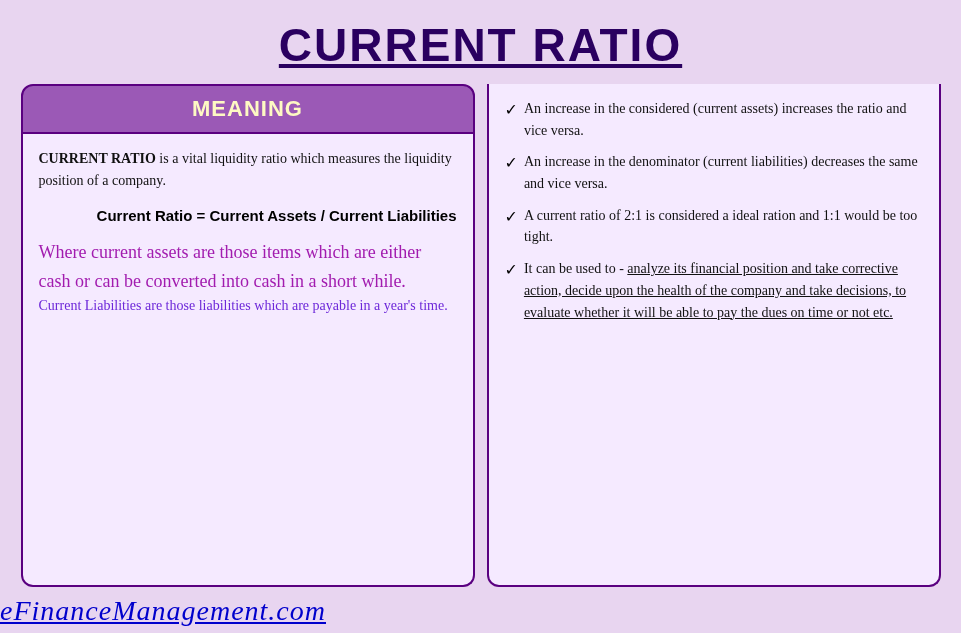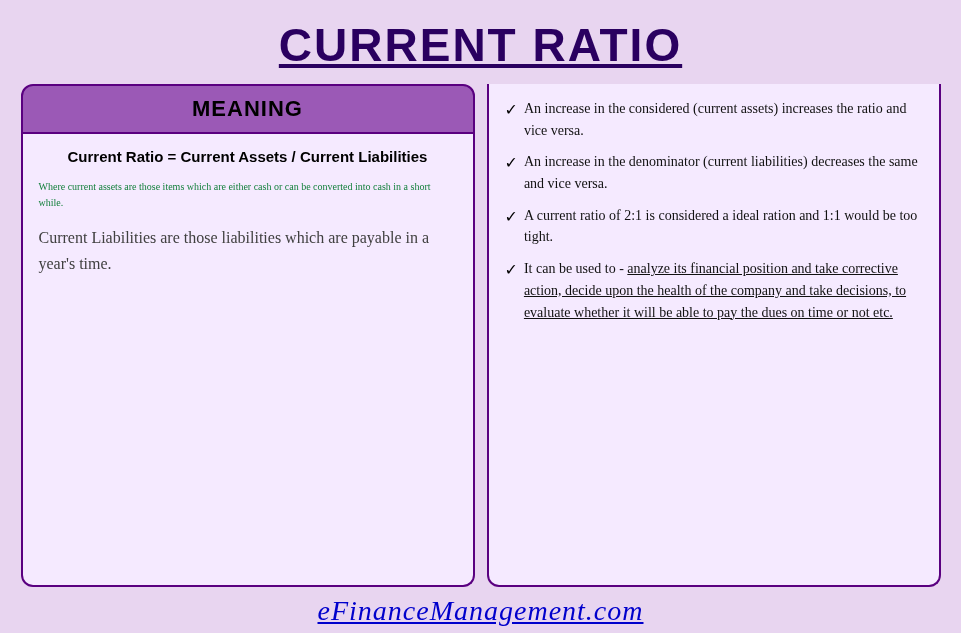--- a/index.html
+++ b/index.html
@@ -56,21 +56,21 @@
       background: #9b59b6;
       border-radius: 12px 12px 0 0;
       text-align: center;
       padding: 10px 0;
       border: 2.5px solid #5a0080;
     }
 
     .section-header h2 {
       font-size: 22px;
       font-weight: 900;
-      color: #000000;
+      color: #fef9c3;
       font-family: Arial, sans-serif;
       letter-spacing: 1px;
     }
 
     
     .section-body {
       background: #f5eaff;
       border: 2.5px solid #5a0080;
       border-top: none;
       border-radius: 0 0 12px 12px;
@@ -84,39 +84,38 @@
       line-height: 1.6;
       color: #111;
       margin-bottom: 14px;
     }
 
     .meaning-intro strong {
       font-weight: 900;
     }
 
     .formula-box {
-      text-align: center;
+      text-align: right;
       font-size: 15px;
       font-weight: 700;
       color: #000;
       margin-bottom: 14px;
       font-family: Arial, sans-serif;
     }
 
     .meaning-where {
-      font-size: 10px;
+      font-size: 18px;
       line-height: 1.6;
-      color: #15803d;
-      margin-bottom: 14px;
+      color: #a21caf;
     }
 
     .meaning-liabilities {
-      font-size: 16px;
+      font-size: 14px;
       line-height: 1.6;
-      color: #404040;
+      color: #6d28d9;
     }
 
     
     .interp-list {
       list-style: none;
       padding: 0;
       margin: 0;
     }
 
     .interp-list li {
@@ -135,21 +134,20 @@
       flex-shrink: 0;
     }
 
     .underline-text {
       text-decoration: underline;
     }
 
     
     .footer {
       width: 100%;
-      text-align: center;
       padding: 8px 0 6px;
       background: #e8d5f0;
     }
 
     .footer a {
       font-size: 28px;
       color: #0000cc;
       text-decoration: underline;
       font-family: Georgia, serif;
       font-style: italic;
@@ -163,20 +161,23 @@
   <h1>CURRENT RATIO</h1>
 </div>
 
 <div class="content-area">
 
   <div class="column">
     <div class="section-header">
       <h2>MEANING</h2>
     </div>
     <div class="section-body">
+      <p class="meaning-intro">
+        <strong>CURRENT RATIO</strong><span> is a vital liquidity ratio which measures the liquidity position of a company.</span>
+      </p>
       <div class="formula-box">
         <span>Current Ratio = Current Assets / Current Liabilities</span>
       </div>
       <p class="meaning-where">Where current assets are those items which are either cash or can be converted into cash in a short while.</p>
       <p class="meaning-liabilities">Current Liabilities are those liabilities which are payable in a year's time.</p>
     </div>
   </div>
 
   <div class="column">
     <div class="section-body">

